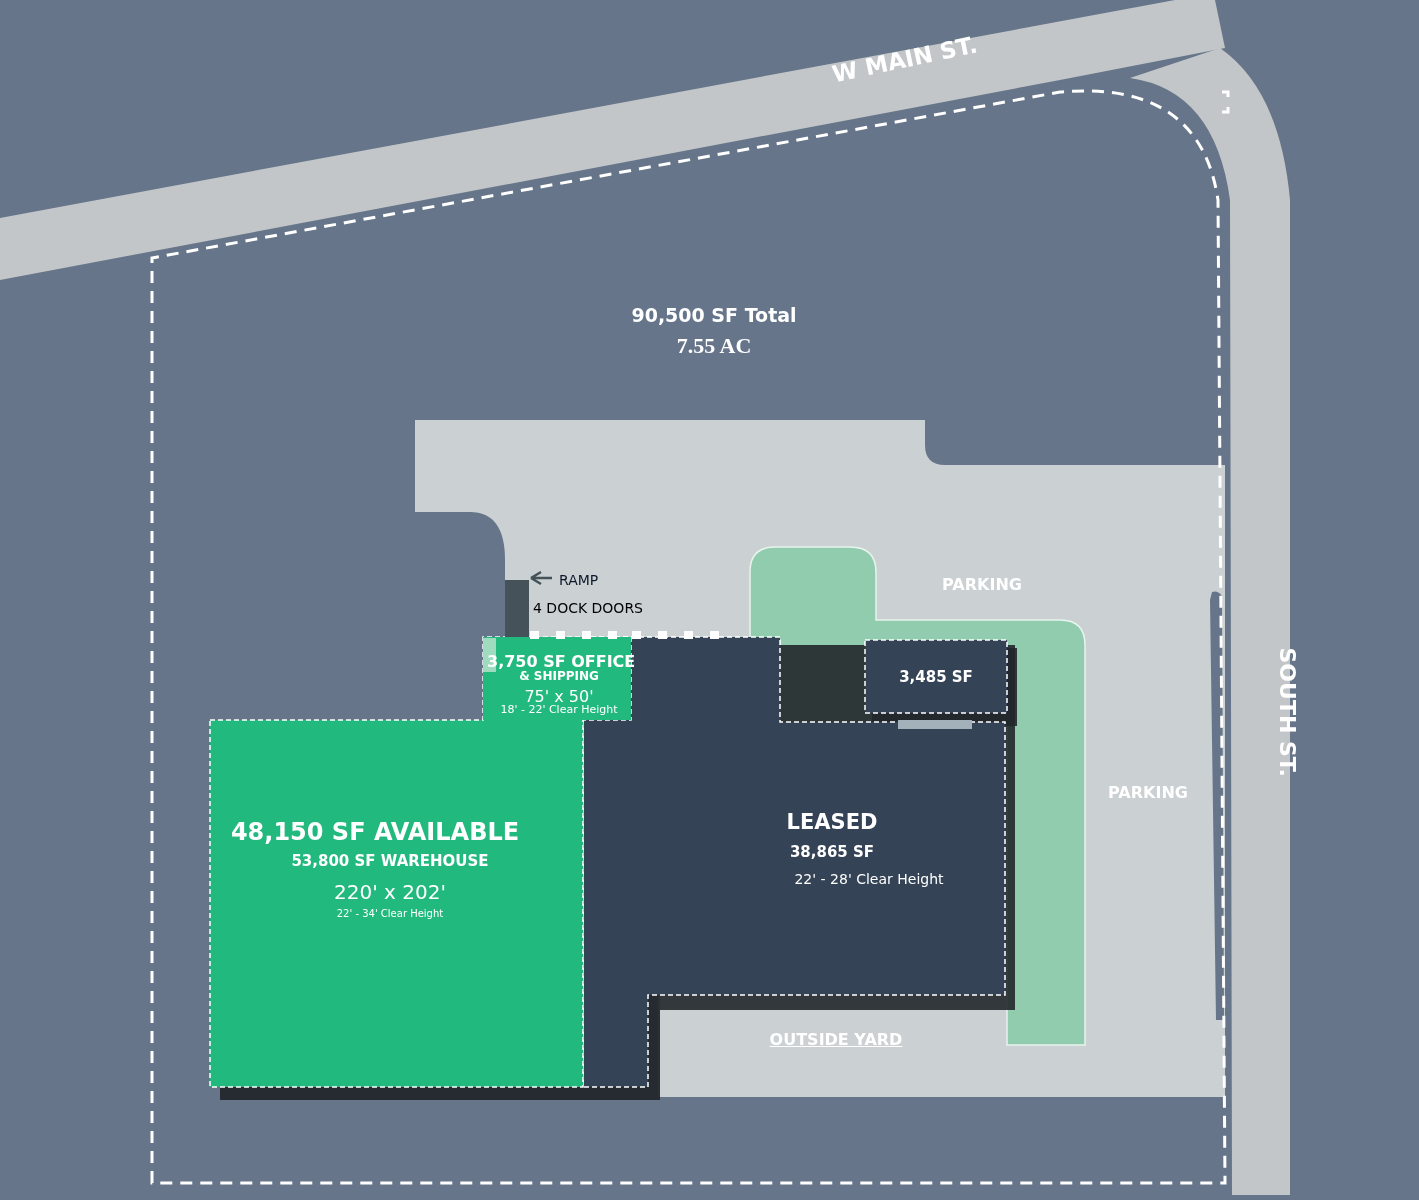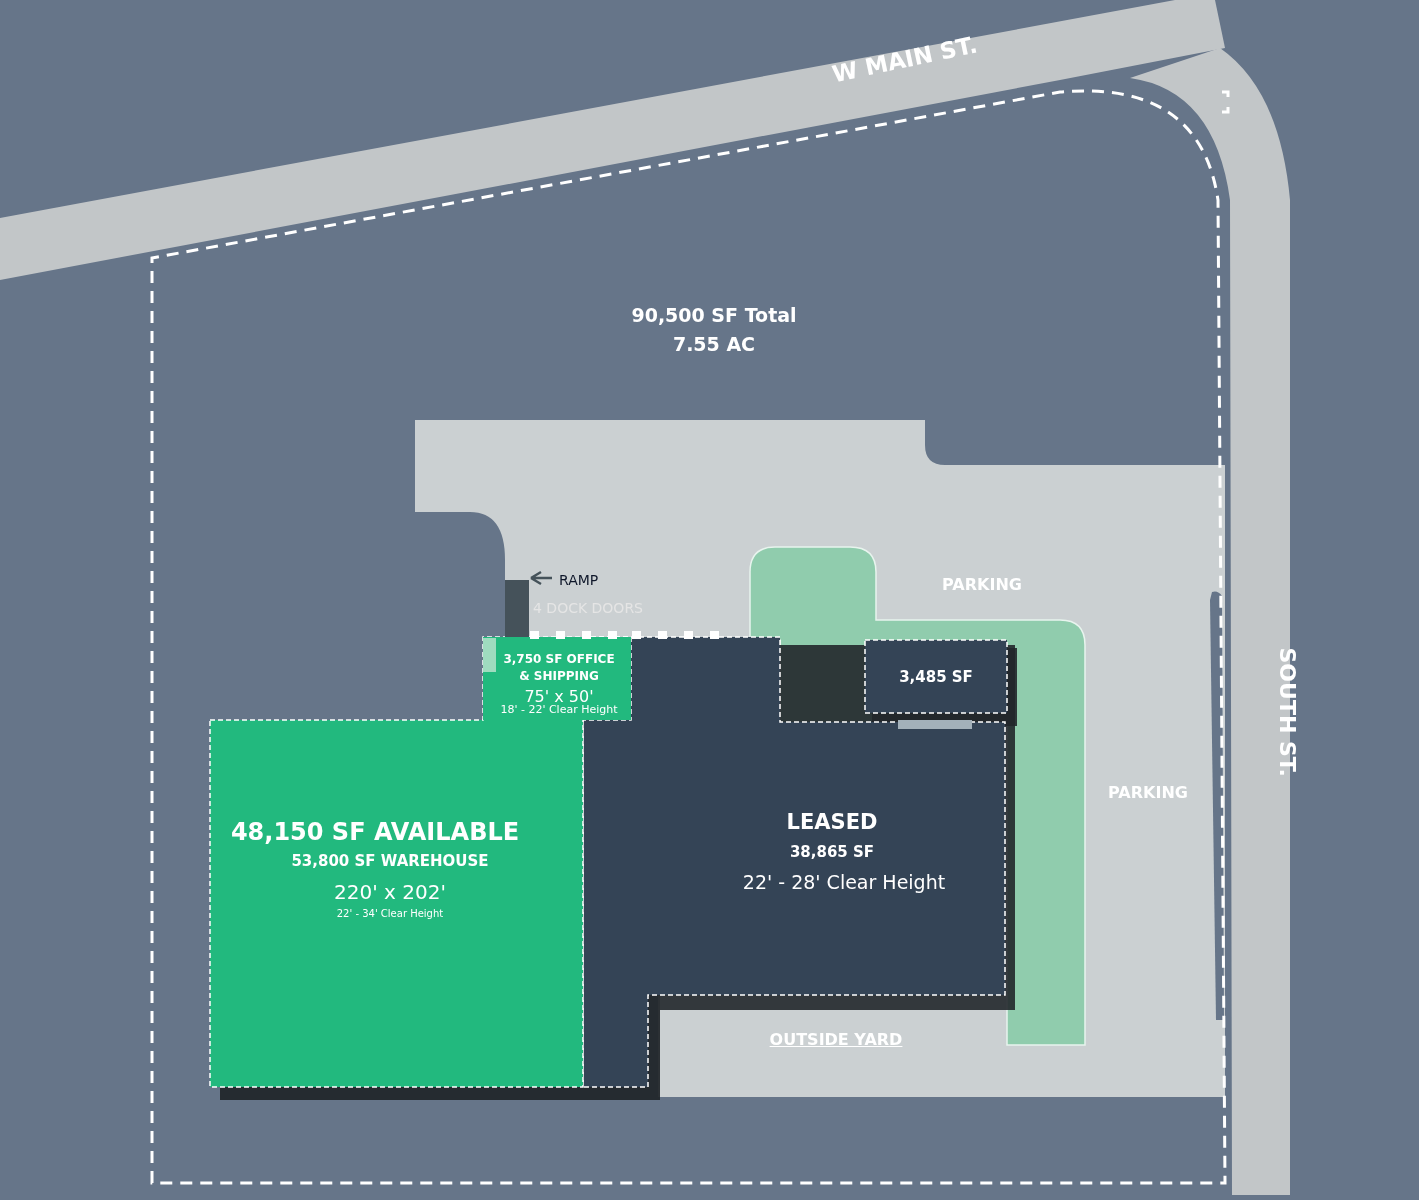--- a/index.html
+++ b/index.html
@@ -55,36 +55,36 @@
 
   <path d="M152,1183 L152,258 L1060,92 Q1200,80 1218,200 L1225,1183 Z" fill="none" stroke="#ffffff" stroke-width="3" stroke-dasharray="12,8"></path>
 
   <path d="M1222,92 L1228,92 L1228,97 M1222,112 L1228,112 L1228,107" stroke="#ffffff" stroke-width="3" fill="none"></path>
 </svg>
 
 <div class="lbl bold" style="left:830px; top:62px; font-size:23px; transform:rotate(-12deg); transform-origin:left top;">W MAIN ST.</div>
 <div class="lbl bold" style="left:1232px; top:690px; font-size:22px; transform:rotate(90deg); transform-origin:center; width:110px;">SOUTH ST.</div>
 
 <div class="lbl bold" style="left:600px; top:304px; width:228px; font-size:19px;">90,500 SF Total</div>
-<div class="lbl bold" style="left:600px; top:333px; width:228px; font-size:19px;">7.55 AC</div>
+<div class="lbl bold" style="left:600px; top:333px; width:228px; font-size:22px;font-family:Liberation Serif, serif;">7.55 AC</div>
 
 <div class="lbl" style="left:559px; top:572px; font-size:14px; color:#0f172a;">RAMP</div>
-<div class="lbl" style="left:533px; top:600px; font-size:14px; color:#e5e5e5;">4 DOCK DOORS</div>
+<div class="lbl" style="left:533px; top:600px; font-size:14px; color:#000000;">4 DOCK DOORS</div>
 
-<div class="lbl bold" style="left:487px; top:652px; width:144px; font-size:12px;">3,750 SF OFFICE</div>
+<div class="lbl bold" style="left:487px; top:652px; width:144px; font-size:16px;">3,750 SF OFFICE</div>
 <div class="lbl bold" style="left:487px; top:669px; width:144px; font-size:12px;">&amp; SHIPPING</div>
 <div class="lbl" style="left:487px; top:687px; width:144px; font-size:16px;">75' x 50'</div>
 <div class="lbl" style="left:487px; top:703px; width:144px; font-size:11px;">18' - 22' Clear Height</div>
 
 <div class="lbl bold" style="left:210px; top:818px; width:330px; font-size:24px;">48,150 SF AVAILABLE</div>
 <div class="lbl bold" style="left:225px; top:852px; width:330px; font-size:15px;">53,800 SF WAREHOUSE</div>
 <div class="lbl" style="left:225px; top:880px; width:330px; font-size:20px;">220' x 202'</div>
 <div class="lbl" style="left:225px; top:908px; width:330px; font-size:10px;">22' - 34' Clear Height</div>
 
 <div class="lbl bold" style="left:732px; top:810px; width:200px; font-size:21px;">LEASED</div>
 <div class="lbl bold" style="left:732px; top:843px; width:200px; font-size:15px;">38,865 SF</div>
-<div class="lbl" style="left:724px; top:871px; width:240px; font-size:19px;">22' - 28' Clear Height</div>
+<div class="lbl" style="left:749px; top:871px; width:240px; font-size:14px;">22' - 28' Clear Height</div>
 
 <div class="lbl bold" style="left:865px; top:668px; width:142px; font-size:15px;">3,485 SF</div>
 
 <div class="lbl bold" style="left:922px; top:575px; width:120px; font-size:16px;">PARKING</div>
 <div class="lbl bold" style="left:1088px; top:783px; width:120px; font-size:16px;">PARKING</div>
 <div class="lbl bold" style="left:746px; top:1030px; width:180px; font-size:16px;text-decoration:underline;">OUTSIDE YARD</div>
 
 </body></html>

